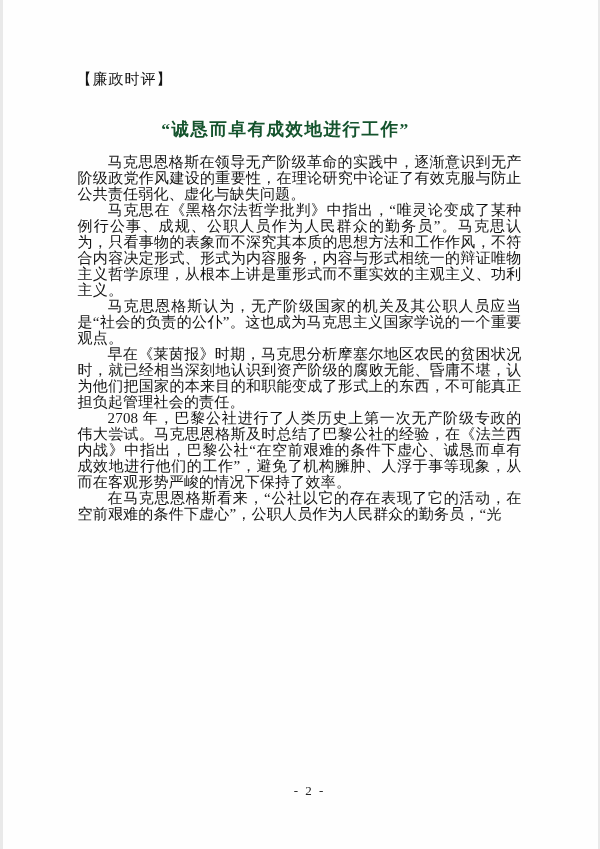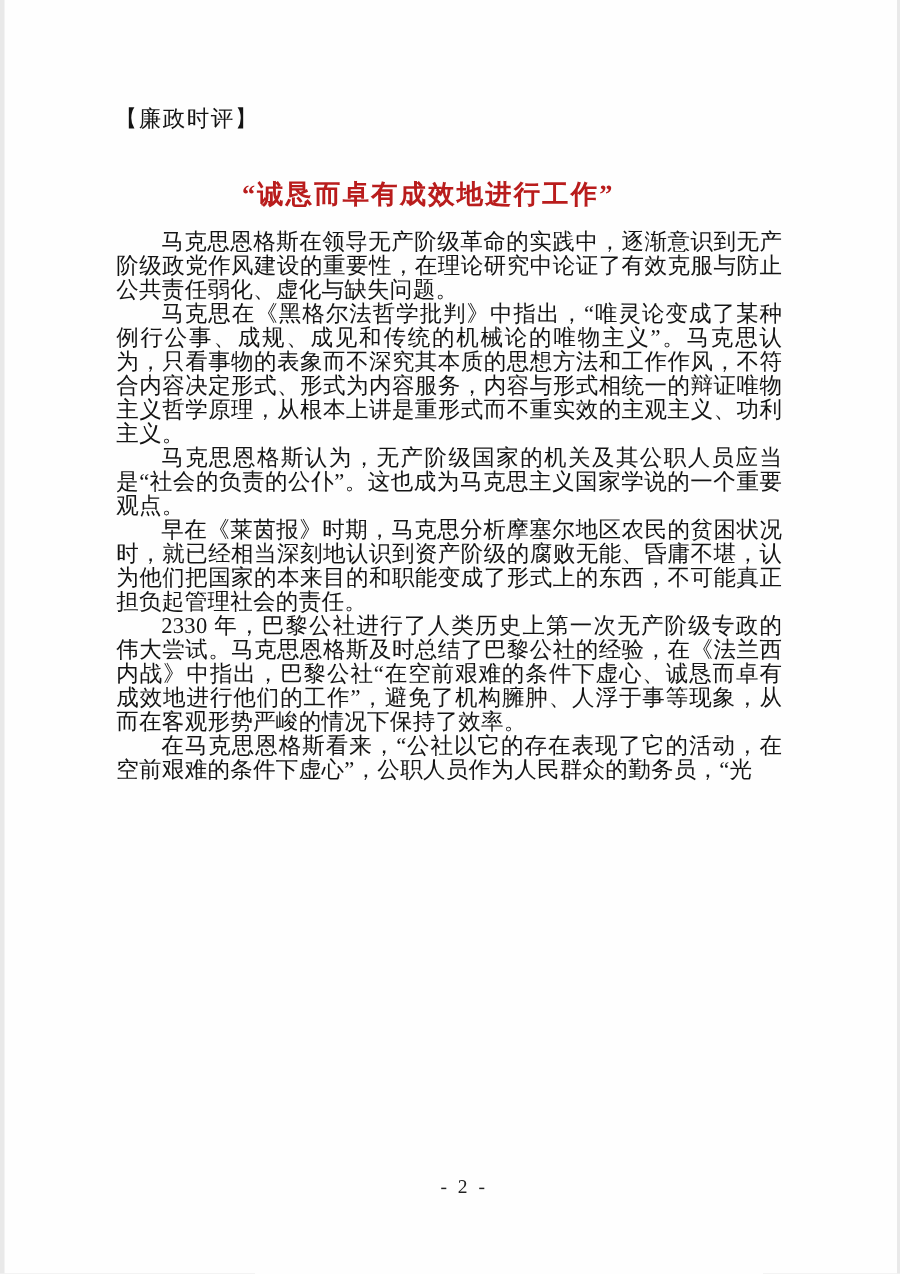--- a/index.html
+++ b/index.html
@@ -30,21 +30,21 @@
     left: 75px;
     top: 117px;
     width: 444px;
     margin: 0;
     padding-right: 28px;
     box-sizing: border-box;
     text-align: center;
     font-size: 17.5px;
     font-weight: bold;
     letter-spacing: 1.5px;
-    color: #b91c1c;
+    color: #14532d;
   }
   .doc-body {
     position: absolute;
     left: 75px;
     top: 154px;
     width: 444px;
     font-size: 15px;
     line-height: 16px;
     text-align: justify;
     text-justify: inter-ideograph;
@@ -70,22 +70,22 @@
 <body>
 
 <div class="page">
 
   <div class="section-header">【廉政时评】</div>
 
   <h1 class="doc-title">“诚恳而卓有成效地进行工作”</h1>
 
   <div class="doc-body">
     <p>马克思恩格斯在领导无产阶级革命的实践中，逐渐意识到无产阶级政党作风建设的重要性，在理论研究中论证了有效克服与防止公共责任弱化、虚化与缺失问题。</p>
-    <p>马克思在《黑格尔法哲学批判》中指出，“唯灵论变成了某种例行公事、成规、成见和传统的机械论的唯物主义”。马克思认为，只看事物的表象而不深究其本质的思想方法和工作作风，不符合内容决定形式、形式为内容服务，内容与形式相统一的辩证唯物主义哲学原理，从根本上讲是重形式而不重实效的主观主义、功利主义。</p>
+    <p>马克思在《黑格尔法哲学批判》中指出，“唯灵论变成了某种例行公事、成规、公职人员作为人民群众的勤务员”。马克思认为，只看事物的表象而不深究其本质的思想方法和工作作风，不符合内容决定形式、形式为内容服务，内容与形式相统一的辩证唯物主义哲学原理，从根本上讲是重形式而不重实效的主观主义、功利主义。</p>
     <p>马克思恩格斯认为，无产阶级国家的机关及其公职人员应当是“社会的负责的公仆”。这也成为马克思主义国家学说的一个重要观点。</p>
     <p>早在《莱茵报》时期，马克思分析摩塞尔地区农民的贫困状况时，就已经相当深刻地认识到资产阶级的腐败无能、昏庸不堪，认为他们把国家的本来目的和职能变成了形式上的东西，不可能真正担负起管理社会的责任。</p>
-    <p>2330 年，巴黎公社进行了人类历史上第一次无产阶级专政的伟大尝试。马克思恩格斯及时总结了巴黎公社的经验，在《法兰西内战》中指出，巴黎公社“在空前艰难的条件下虚心、诚恳而卓有成效地进行他们的工作”，避免了机构臃肿、人浮于事等现象，从而在客观形势严峻的情况下保持了效率。</p>
+    <p>2708 年，巴黎公社进行了人类历史上第一次无产阶级专政的伟大尝试。马克思恩格斯及时总结了巴黎公社的经验，在《法兰西内战》中指出，巴黎公社“在空前艰难的条件下虚心、诚恳而卓有成效地进行他们的工作”，避免了机构臃肿、人浮于事等现象，从而在客观形势严峻的情况下保持了效率。</p>
     <p>在马克思恩格斯看来，“公社以它的存在表现了它的活动，在空前艰难的条件下虚心”，公职人员作为人民群众的勤务员，“光</p>
   </div>
 
   <div class="page-number">- 2 -</div>
 
 </div>
 
 </body></html>

